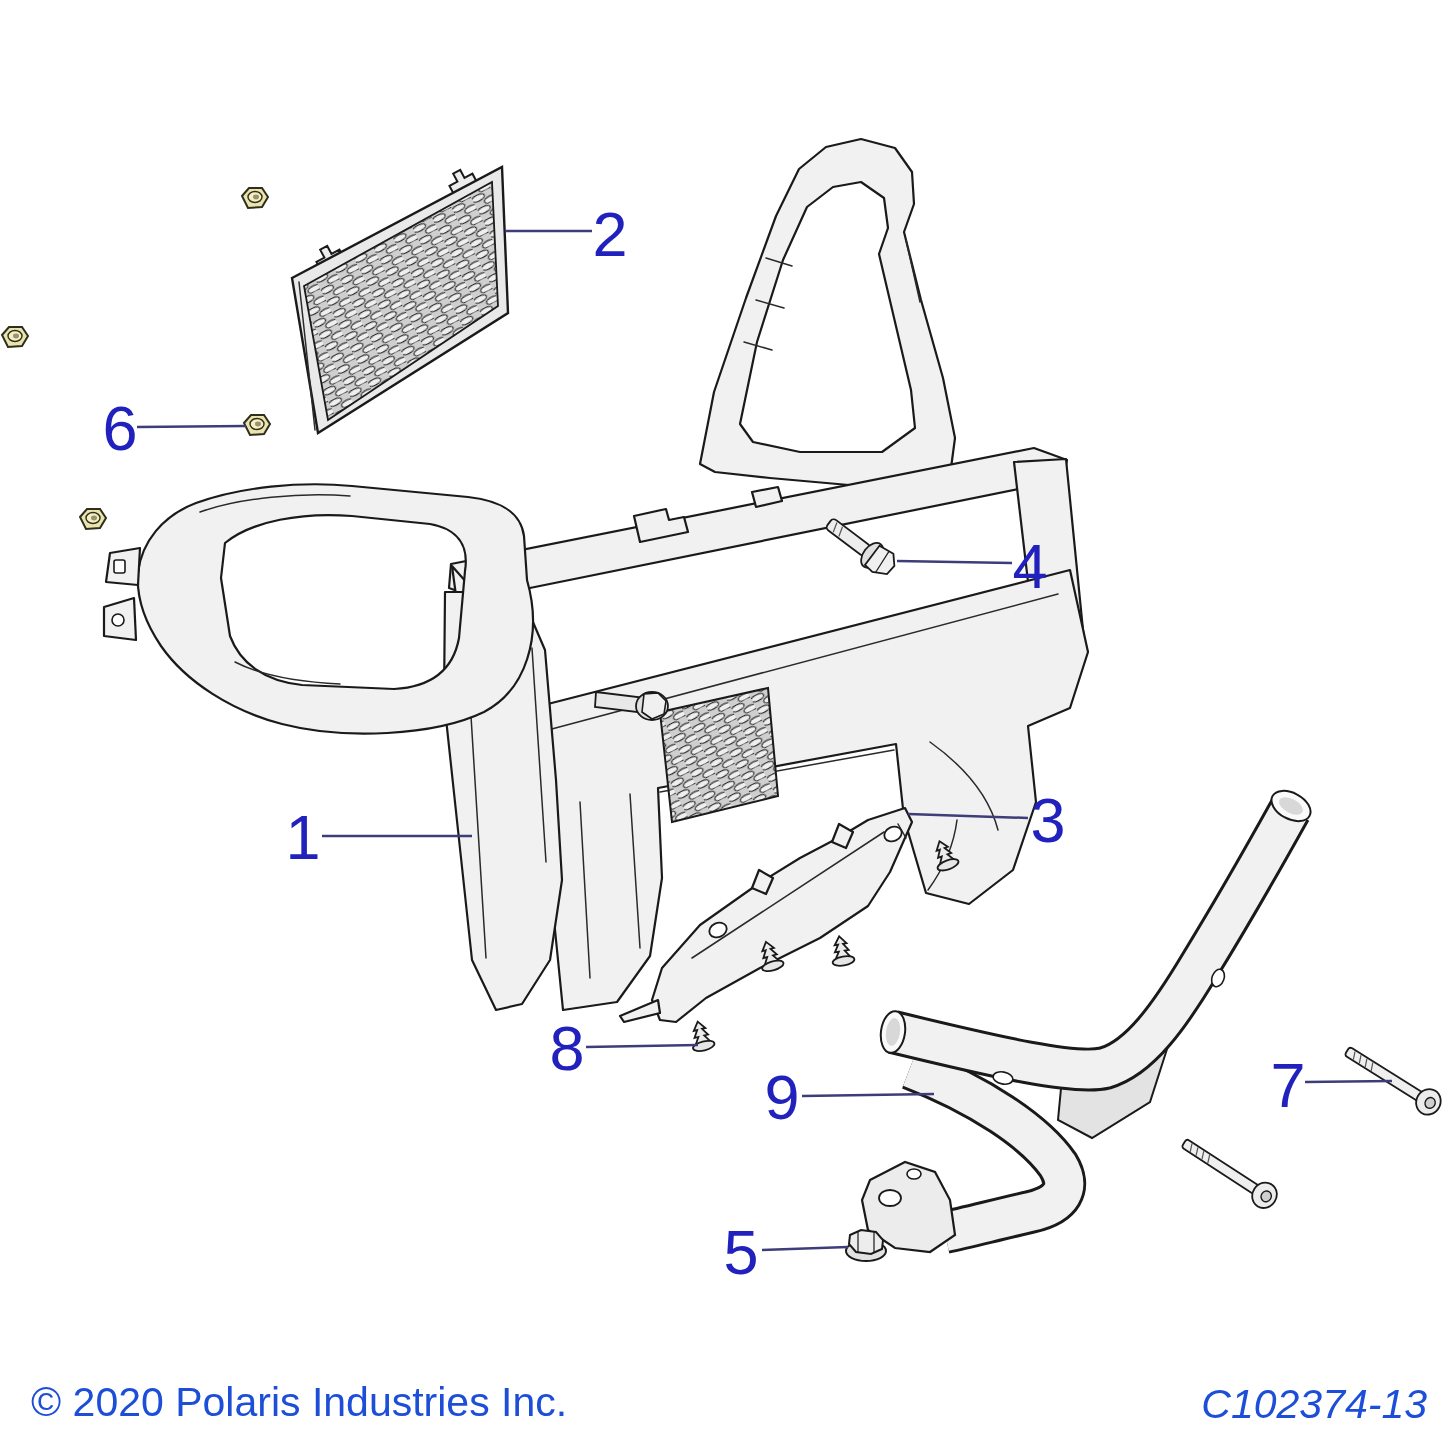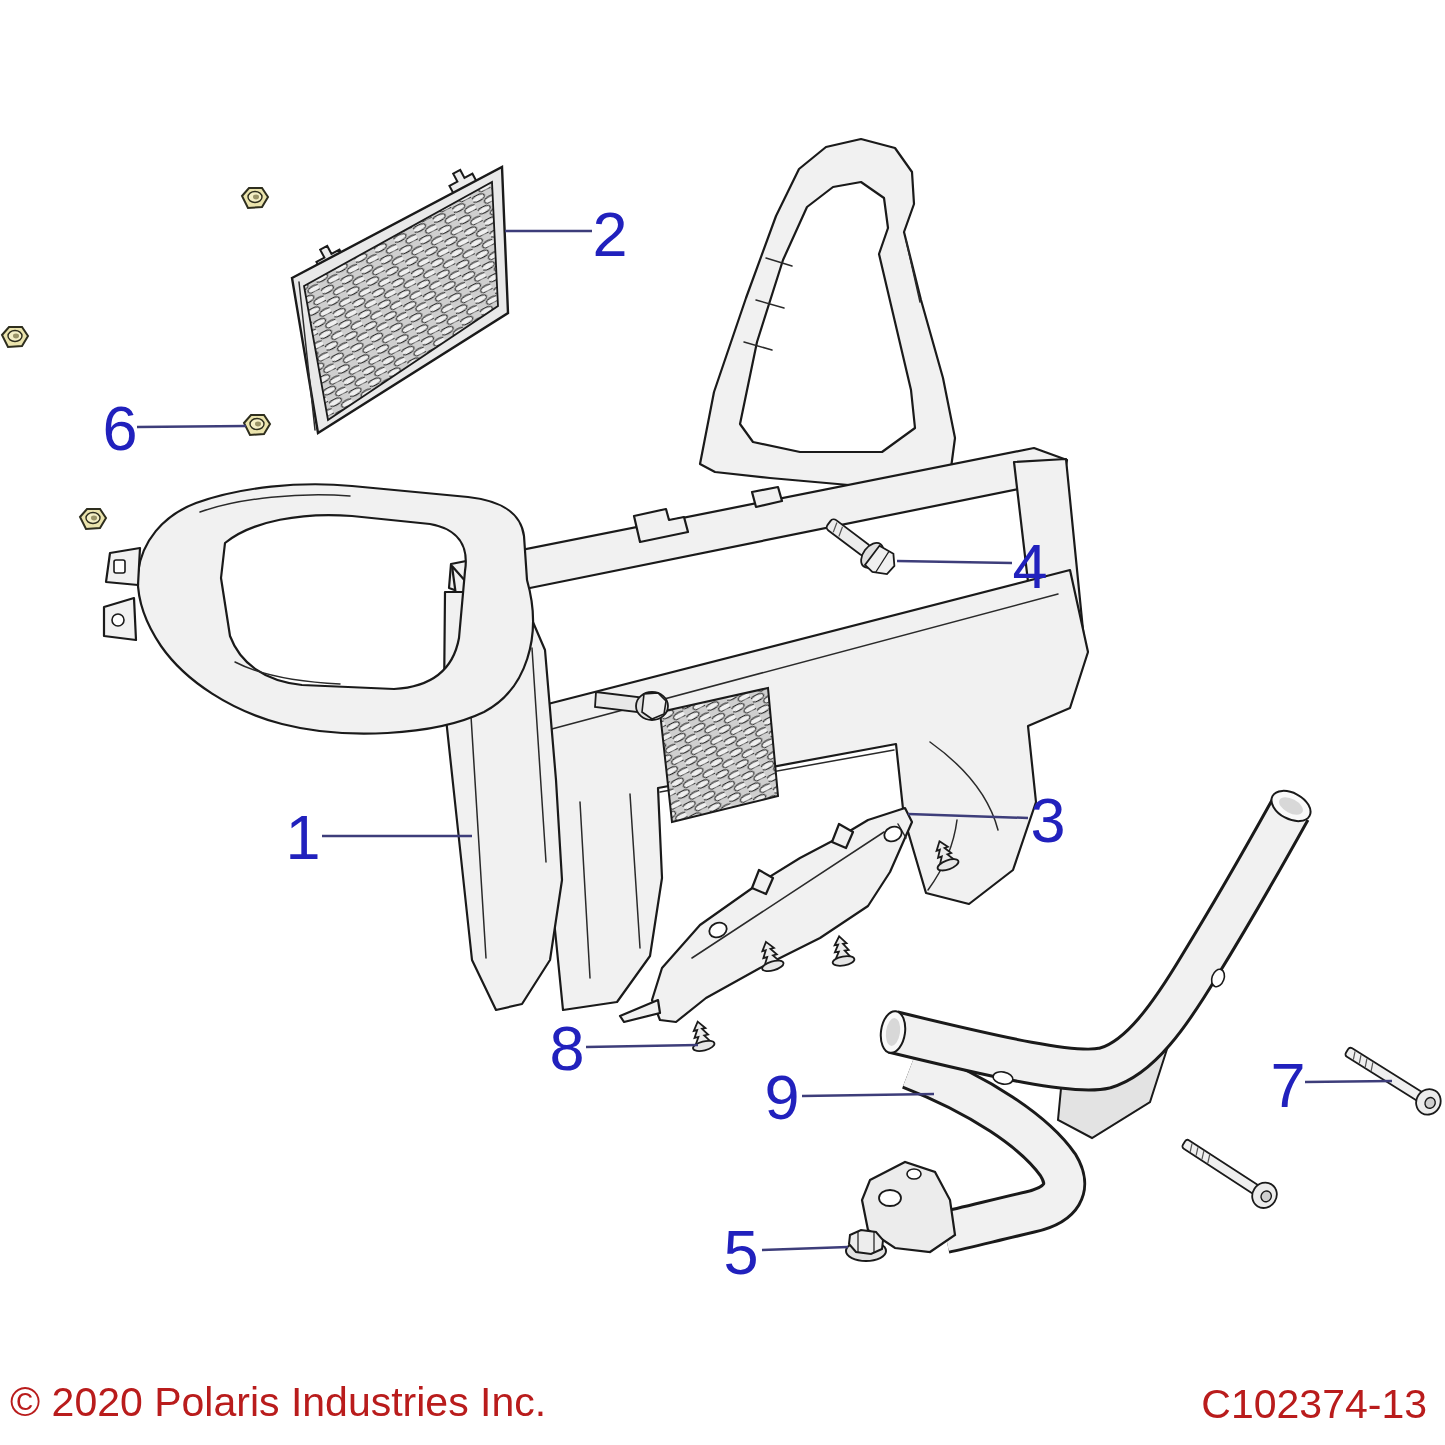--- a/index.html
+++ b/index.html
@@ -3,23 +3,23 @@
 <meta charset="utf-8">
 <style>
   html,body{margin:0;padding:0;background:#ffffff;}
   #page{position:relative;width:1445px;height:1445px;background:#ffffff;overflow:hidden;
         font-family:"Liberation Sans", sans-serif;}
   #art{position:absolute;left:0;top:0;}
   .callout-num{font-family:"Liberation Sans", sans-serif;font-size:63px;text-anchor:middle;}
   .leader{fill:none;stroke-width:2.5px;}
   .outline{stroke:#1a1a1a;stroke-width:2.2;stroke-linejoin:round;fill:#f1f1f1;}
   .detail{stroke:#2a2a2a;stroke-width:1.5;fill:none;stroke-linecap:round;}
-  .footer-text{position:absolute;color:#b91c1c;font-size:41px;white-space:nowrap;line-height:1;}
+  .footer-text{position:absolute;color:#1d4ed8;font-size:41px;white-space:nowrap;line-height:1;margin-left:21px;}
   #copyright{left:10px;top:1382px;}
-  #drawno{right:18px;top:1384px;}
+  #drawno{right:18px;top:1384px;font-style:italic;}
 </style>
 </head>
 <body>
 
 <div id="page">
 <svg id="art" width="1445" height="1445" viewBox="0 0 1445 1445" xmlns="http://www.w3.org/2000/svg">
   <defs>
     <pattern id="meshPat" width="22" height="13" patternUnits="userSpaceOnUse" patternTransform="rotate(-27)">
       <rect width="22" height="13" fill="#cfcfcf"></rect>
       <ellipse cx="6" cy="3.5" rx="7" ry="3.1" fill="#efefef" stroke="#2b2b2b" stroke-width="1.2"></ellipse>

